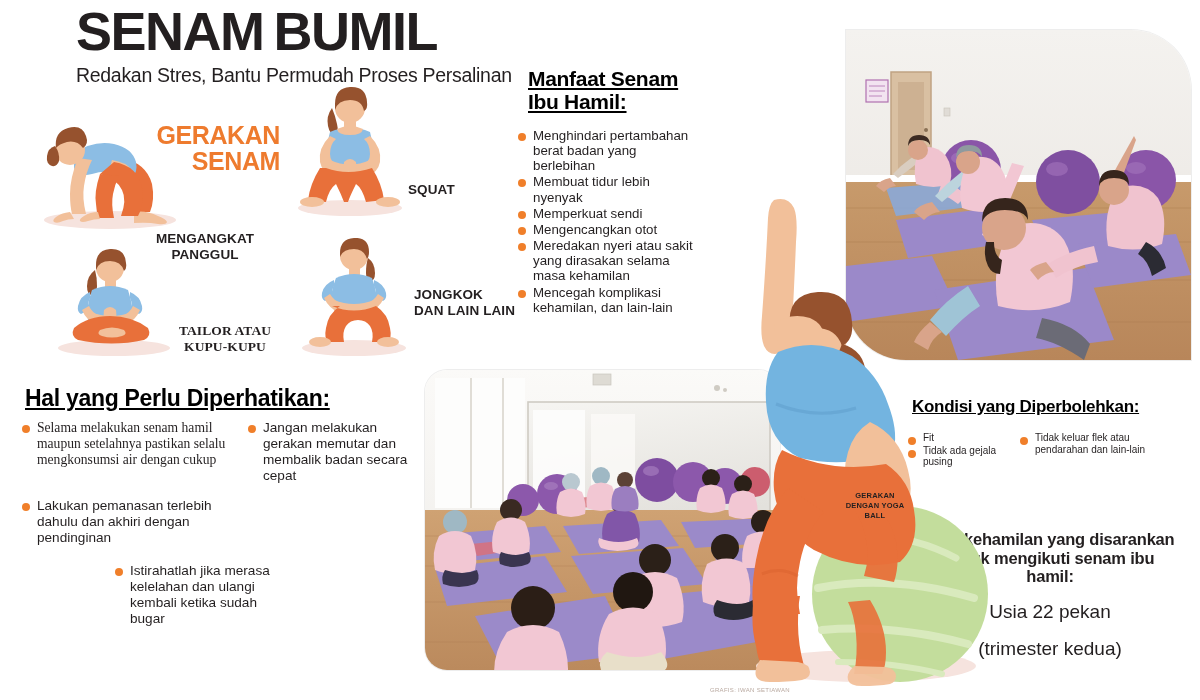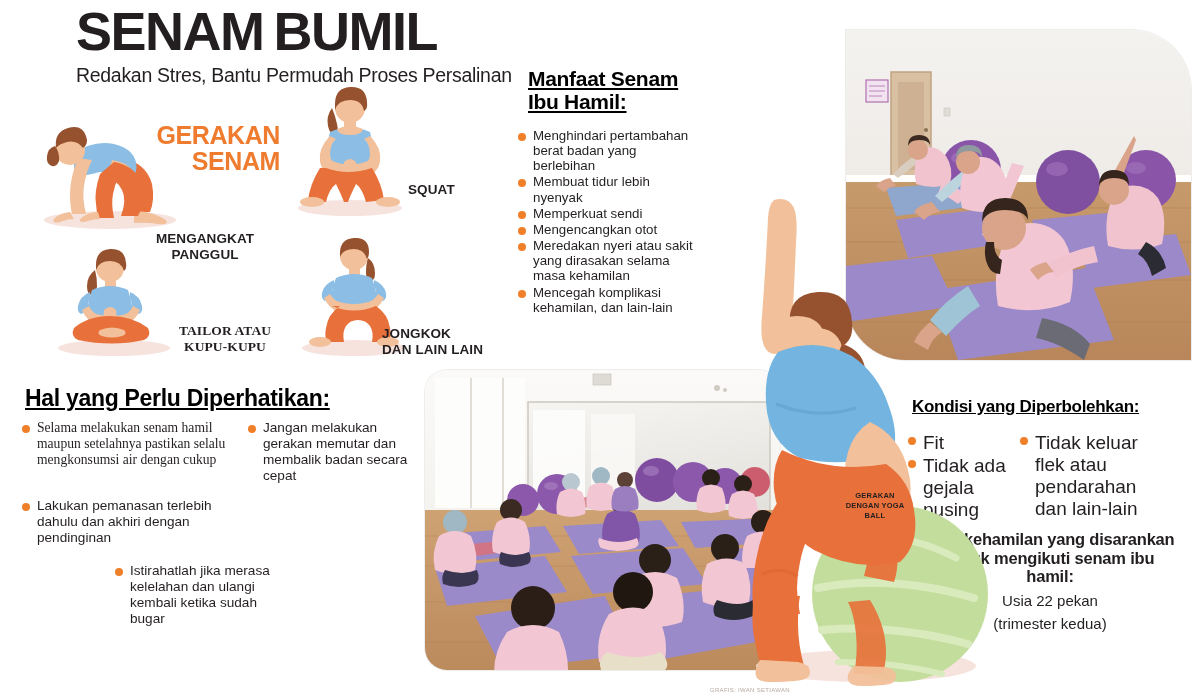--- a/index.html
+++ b/index.html
@@ -32,21 +32,21 @@
   }
 
   
   .ex-label {
     position: absolute; font-weight: bold; font-size: 13.5px;
     color: #231f20; line-height: 1.22; letter-spacing: 0.1px;
   }
   .lbl-panggul { left: 140px; top: 231px; width: 130px; text-align: center; }
   .lbl-squat   { left: 408px; top: 182px; }
   .lbl-tailor  { left: 160px; top: 323px; width: 130px; text-align: center; font-family: Liberation Serif, serif; }
-  .lbl-jongkok { left: 382px; top: 287px; width: 110px; margin-top: 39px; }
+  .lbl-jongkok { left: 414px; top: 287px; width: 110px; }
 
   
   .sec-head {
     position: absolute; color: #000000; font-weight: bold;
     line-height: 1.08; letter-spacing: -0.3px; text-decoration: underline;
   }
   .head-manfaat  { left: 528px; top: 68px;  font-size: 21px; width: 200px; }
   .head-hal      { left: 25px;  top: 386px; font-size: 23px; width: 400px; }
   .head-kondisi  { left: 912px; top: 398px; font-size: 17px; width: 290px; }
 
@@ -73,35 +73,35 @@
   
   .hal-col { position: absolute; font-size: 13.6px; line-height: 1.17; }
   .hal-a { left: 22px;  top: 420px; width: 205px; font-family: Liberation Serif, serif; }
   .hal-b { left: 248px; top: 420px; width: 165px; }
   .hal-c { left: 22px;  top: 498px; width: 195px; }
   .hal-d { left: 205px; top: 498px; width: 200px; }
   .hal-e { left: 115px; top: 563px; width: 175px; }
   .hal-col li::before { top: 5px; }
 
   
-  .kon-col { position: absolute; font-size: 19px; line-height: 1.16; }
+  .kon-col { position: absolute; font-size: 10px; line-height: 1.16; }
   .kon-a { left: 908px; top: 432px; width: 108px; }
   .kon-b { left: 1020px; top: 432px; width: 140px; }
   .kon-col li::before { top: 5px; }
 
   
   .usia-note {
     position: absolute; left: 925px; top: 530px; width: 250px;
     text-align: center; color: #231f20;
   }
   .usia-note .bold {
     font-weight: bold; font-size: 16.5px; line-height: 1.13;
     letter-spacing: -0.2px;
   }
-  .usia-note .reg { font-size: 15px; line-height: 1.14; margin-top: 6px; }
+  .usia-note .reg { font-size: 19px; line-height: 1.14; margin-top: 15px; }
 
   
   .photo { position: absolute; overflow: hidden; }
   .photo-1 {
     left: 846px; top: 30px; width: 345px; height: 330px;
     border-radius: 0 60px 0 60px;
     box-shadow: 0 0 0 1px rgba(0,0,0,0.07);
   }
   .photo-2 {
     left: 425px; top: 370px; width: 355px; height: 300px;

